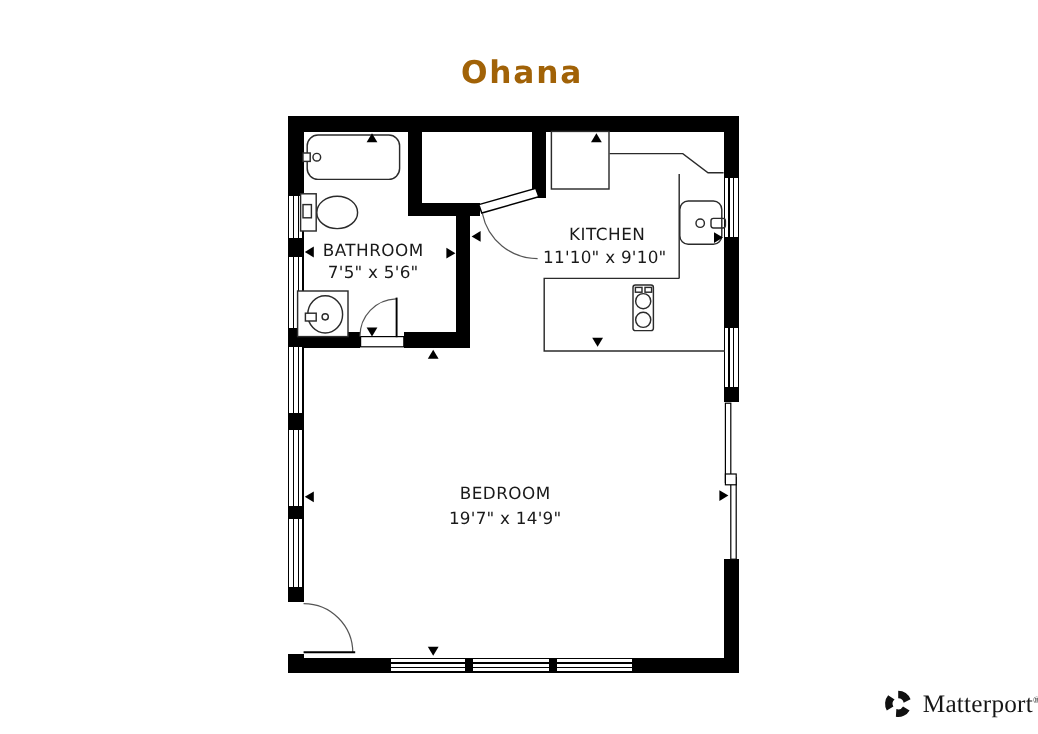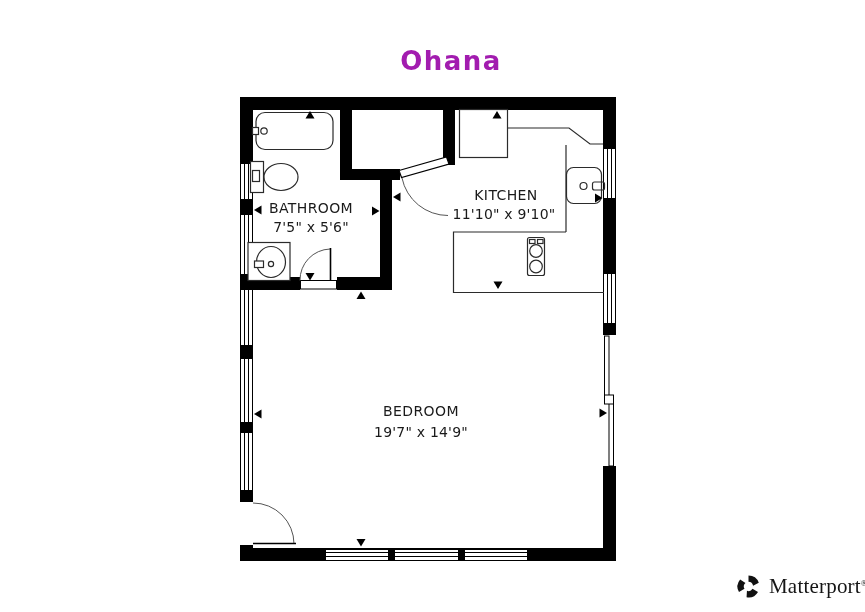--- a/index.html
+++ b/index.html
@@ -2,21 +2,21 @@
 <html><head>
 <meta charset="utf-8">
 <style>
   html,body{margin:0;padding:0;}
   body{
     width:865px;height:612px;background:#ffffff;position:relative;overflow:hidden;
     font-family:"DejaVu Sans","Liberation Sans",sans-serif;
   }
   .plan-title{
     position:absolute;top:46px;left:435px;transform:translateX(-50%);
-    font-size:26px;font-weight:bold;letter-spacing:1.5px;color:#a21caf;white-space:nowrap;margin-left:16px;
+    font-size:26px;font-weight:bold;letter-spacing:1.5px;color:#a16207;white-space:nowrap;
   }
   .plan-svg{position:absolute;left:0;top:0;}
   .room-name{font-size:14px;letter-spacing:.4px;fill:#1a1a1a;}
   .room-dims{font-size:14px;letter-spacing:.2px;fill:#1a1a1a;}
   .brand{
     position:absolute;left:735px;top:570px;height:32px;
     display:flex;align-items:center;gap:7px;
   }
   .brand-text{
     font-family:"Liberation Serif","DejaVu Serif",serif;

